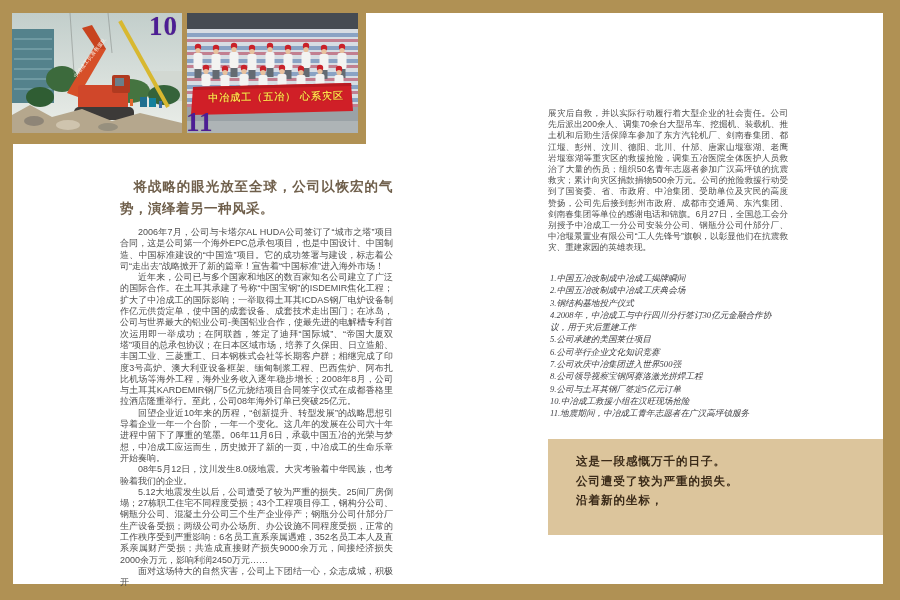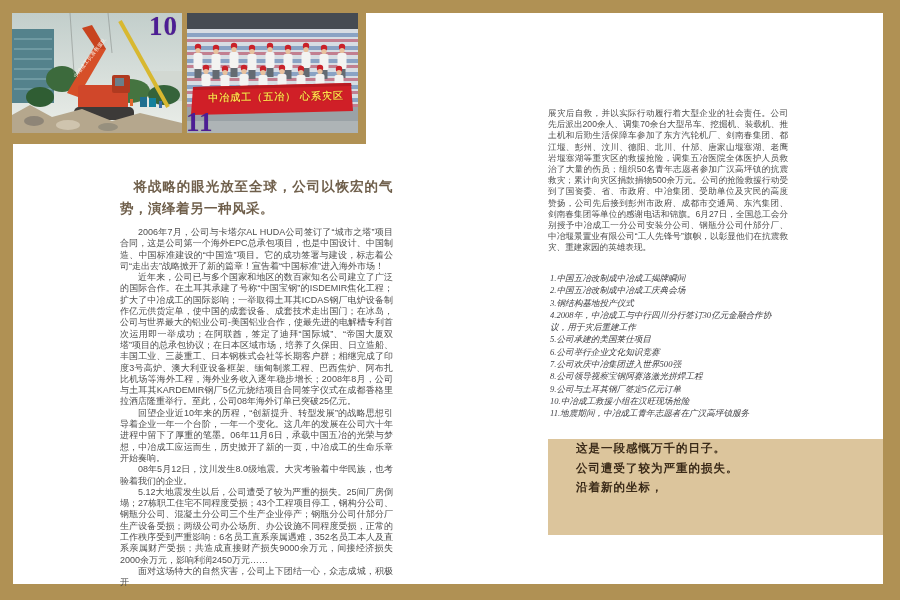--- a/index.html
+++ b/index.html
@@ -57,21 +57,21 @@
   .col-right p{margin:0;text-indent:0;}
   .captions{
     position:absolute;left:550px;top:256px;width:238px;
     color:#3e3e42;font-family:"Liberation Serif", serif;font-style:italic;
     font-size:8.6px;line-height:12.3px;margin-top:16px;
   }
   .caption{margin:0 0 0 0;}
   
   .quote-box{
     position:absolute;left:548px;top:439px;width:335px;height:96px;
-    background:#dcc59c;box-sizing:border-box;padding:0 0 0 28px;
+    background:#dcc59c;box-sizing:border-box;padding:13px 0 0 28px;
   }
   .quote-line{
     color:#3a2a18;font-family:"Liberation Serif", serif;font-weight:bold;
     font-size:11.5px;line-height:19.5px;letter-spacing:1px;
   }
 </style>
 </head>
 <body>
 
 <div class="gf gf-top"></div>

